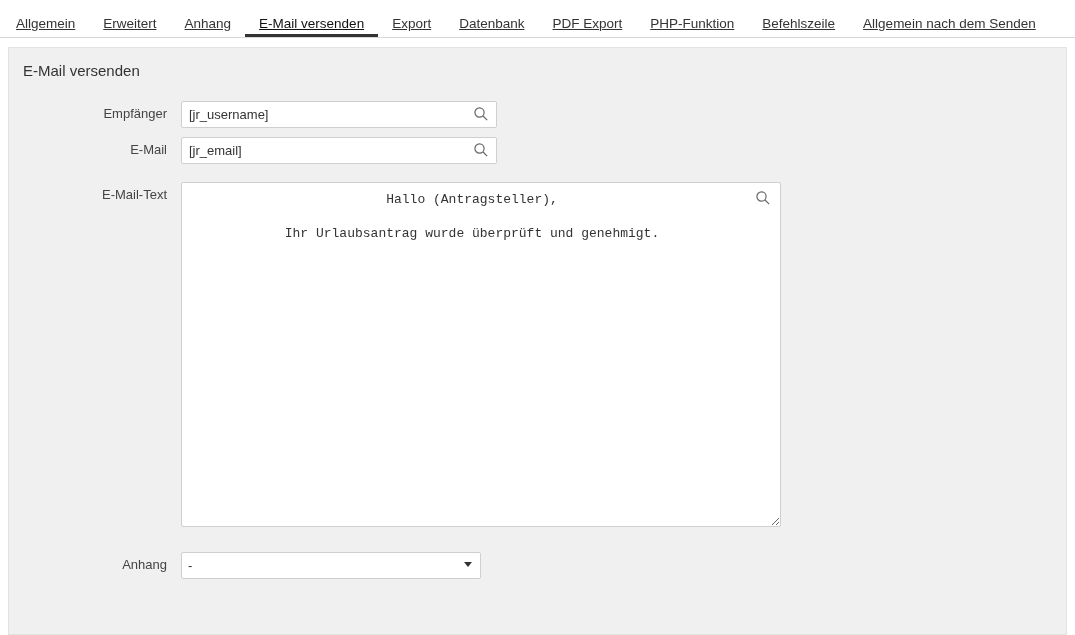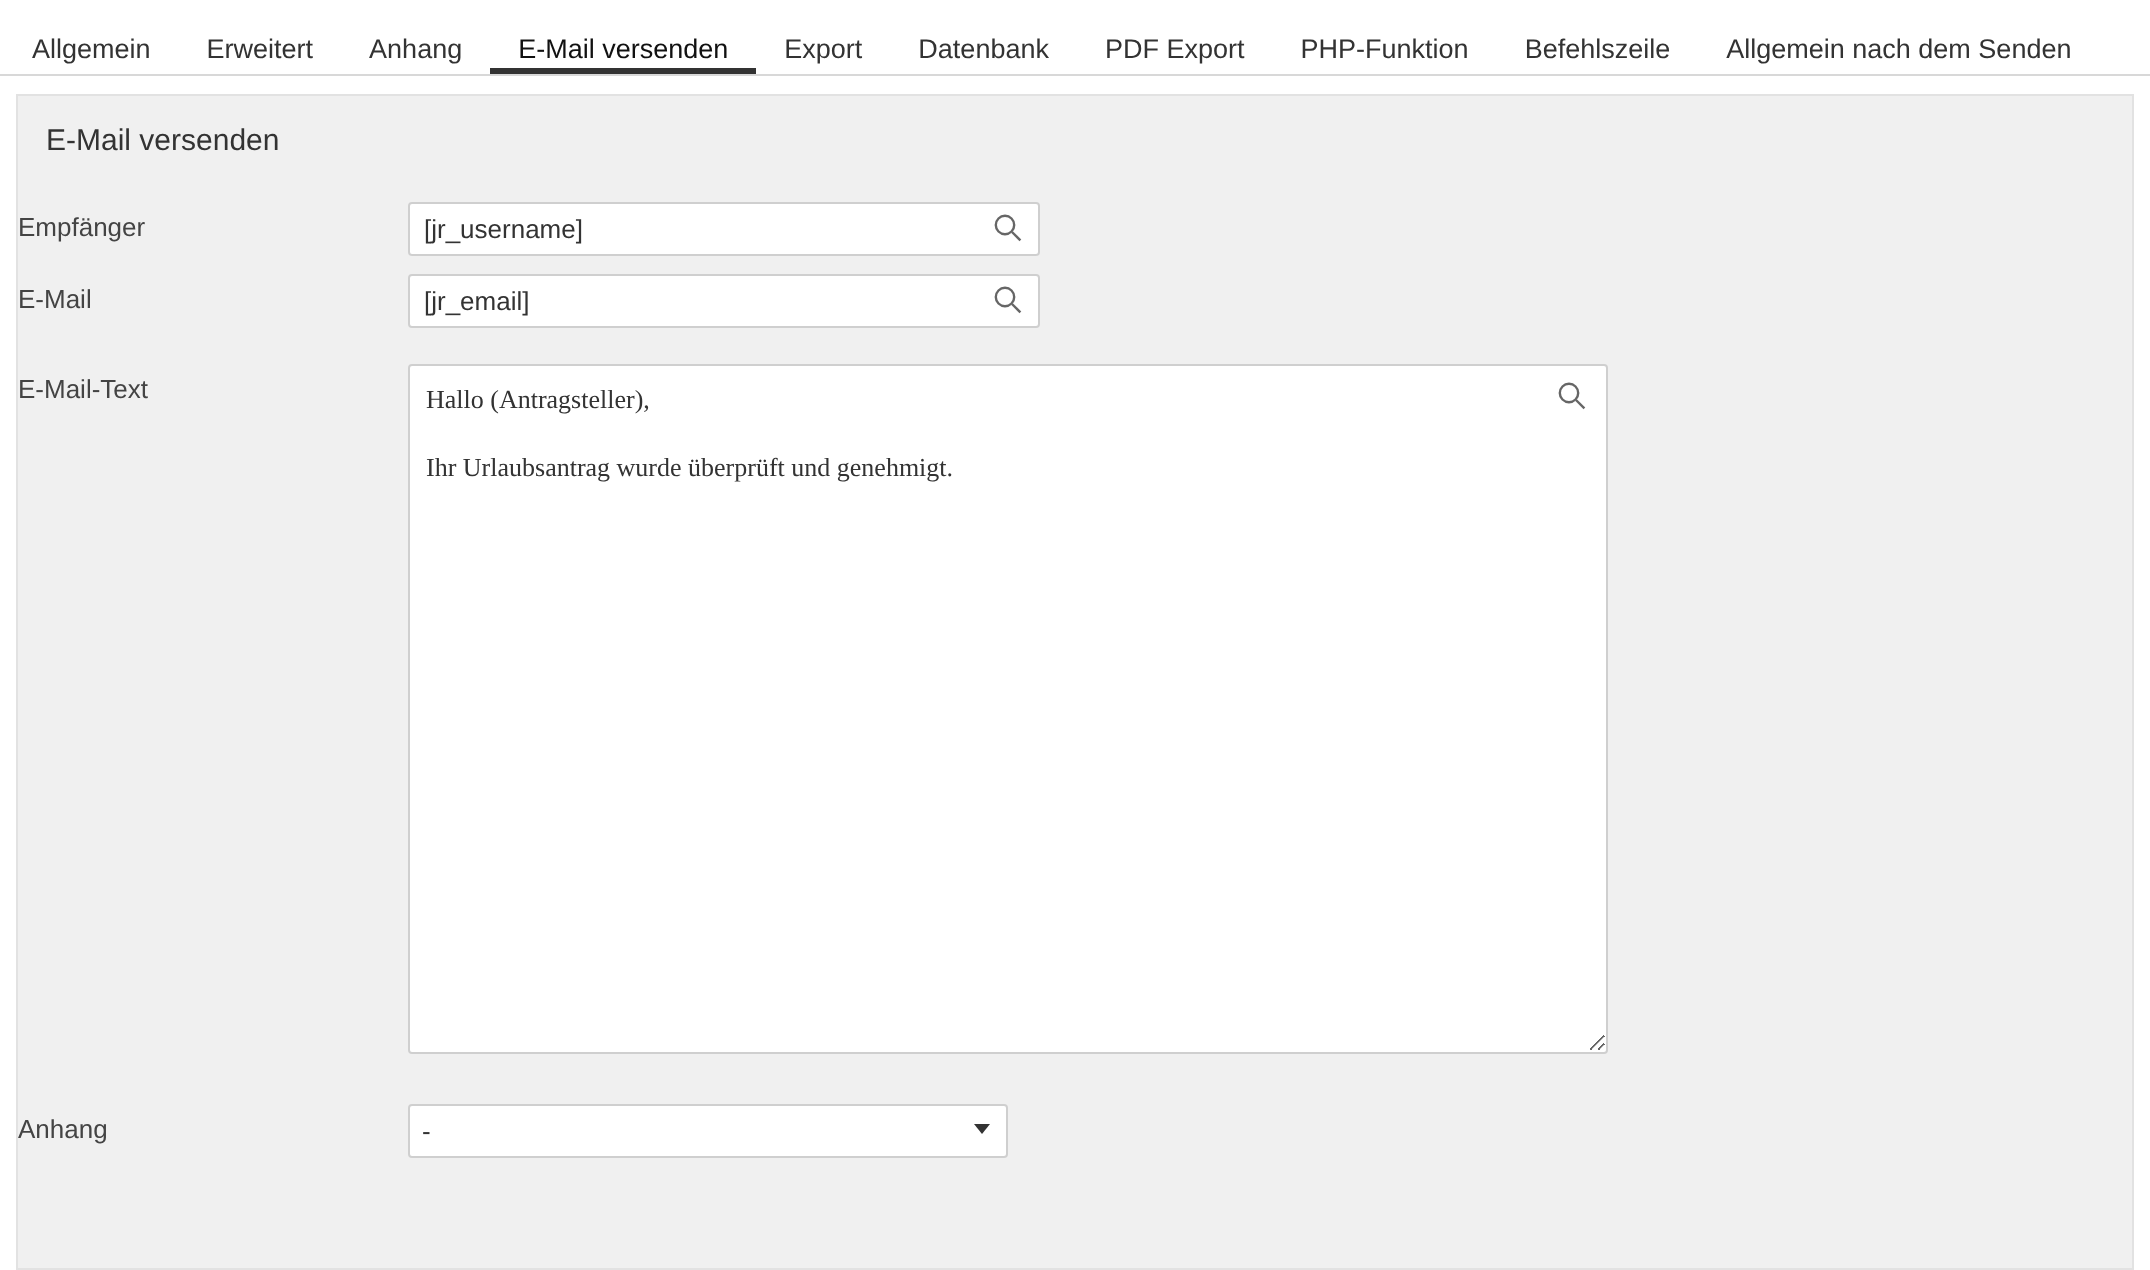--- a/index.html
+++ b/index.html
@@ -19,28 +19,29 @@
   .tabbar {
     display: flex;
     align-items: stretch;
     height: 38px;
     background: #ffffff;
     border-bottom: 1px solid #d8d8d8;
     padding-left: 2px;
   }
   .tab {
     display: flex;
-    align-items: flex-end;
-    padding: 2px 14px;
+    align-items: flex-start;
+    padding: 16px 14px;
     font-size: 13.5px;
     color: #333333;
     white-space: nowrap;
     border-bottom: 3px solid transparent;
     cursor: pointer;
     user-select: none;
+    text-decoration: underline;
   }
   .tab.active {
     color: #111111;
     border-bottom: 3px solid #333333;
   }
 
   
   .panel-wrap {
     padding: 9px 8px 0 8px;
     height: calc(635px - 38px);
@@ -58,22 +59,22 @@
     margin-bottom: 22px;
   }
 
   
   .row {
     display: flex;
     align-items: flex-start;
     margin-bottom: 9px;
   }
   .row-label {
-    width: 195px;
-    text-align: left;
+    width: 172px;
+    text-align: right;
     padding-right: 14px;
     font-size: 13px;
     color: #444444;
     line-height: 26px;
   }
   .field {
     position: relative;
   }
   .txt {
     width: 316px;
@@ -97,27 +98,28 @@
   }
   .search-ico svg { display: block; }
 
   .ta-wrap { position: relative; }
   textarea.ta {
     width: 600px;
     height: 345px;
     padding: 8px 26px 8px 8px;
     border: 1px solid #cfcfcf;
     background: #ffffff;
-    font-family: Liberation Serif, serif;
+    font-family: Liberation Mono, monospace;
     font-size: 13px;
     line-height: 17px;
     color: #333333;
     border-radius: 2px;
     resize: both;
     outline: none;
+    text-align: center;
   }
   .ta-ico {
     position: absolute;
     right: 10px;
     top: 8px;
     width: 16px;
     height: 16px;
     pointer-events: none;
   }
 

